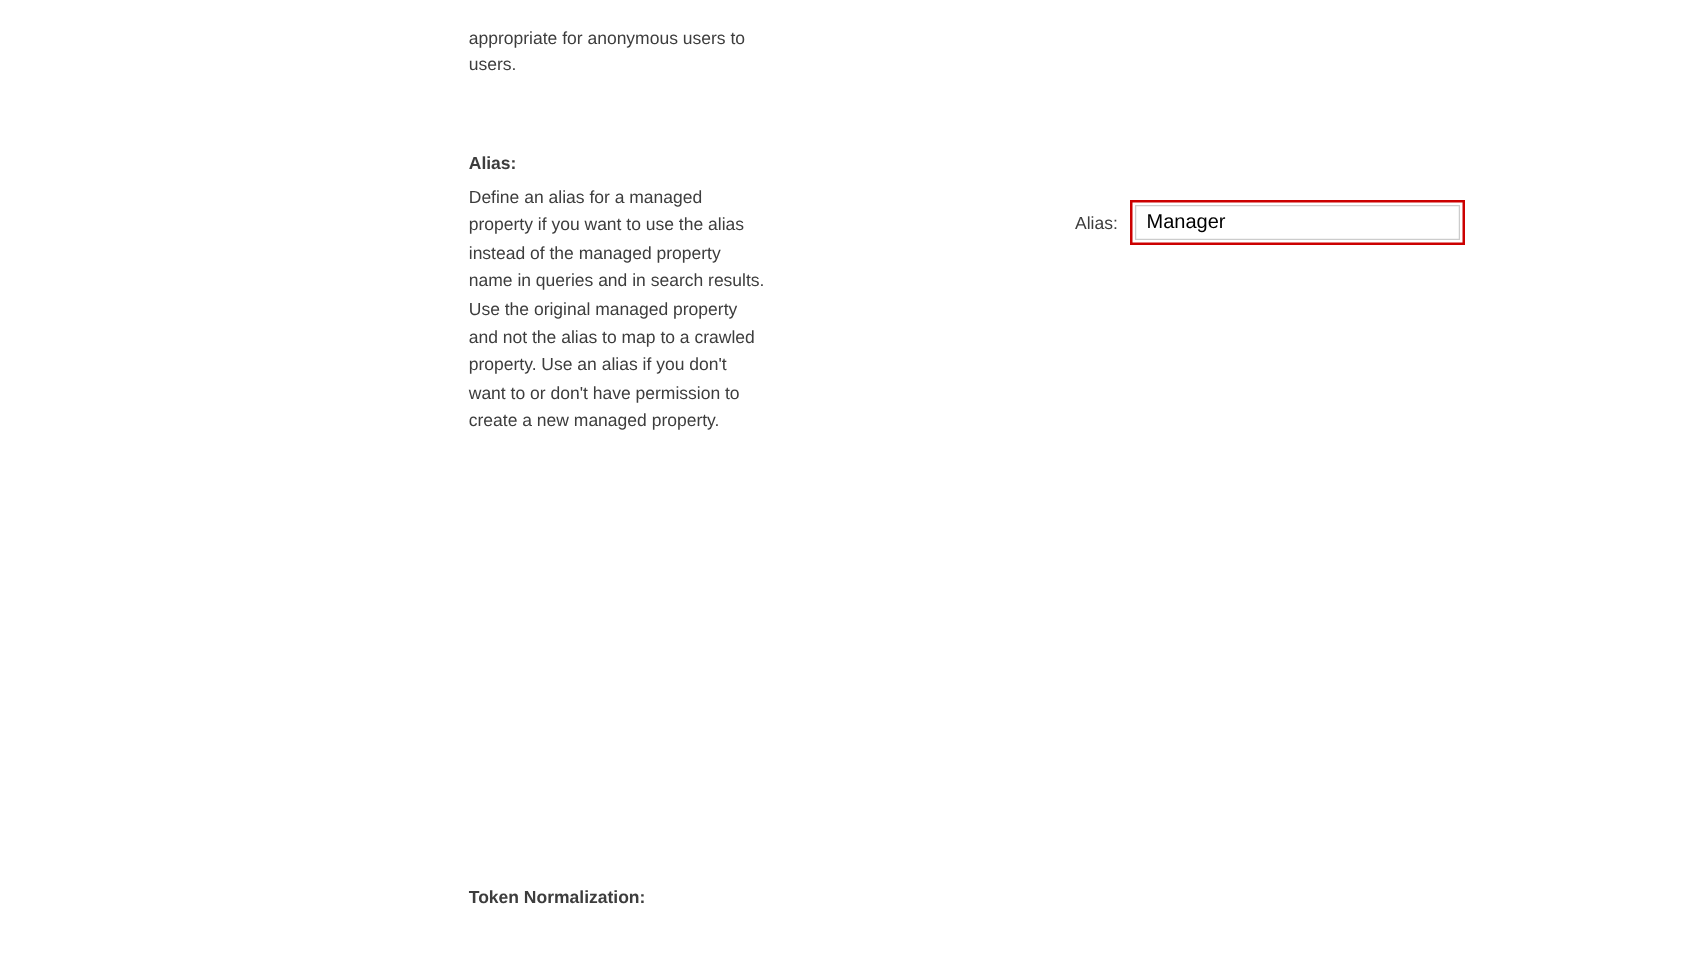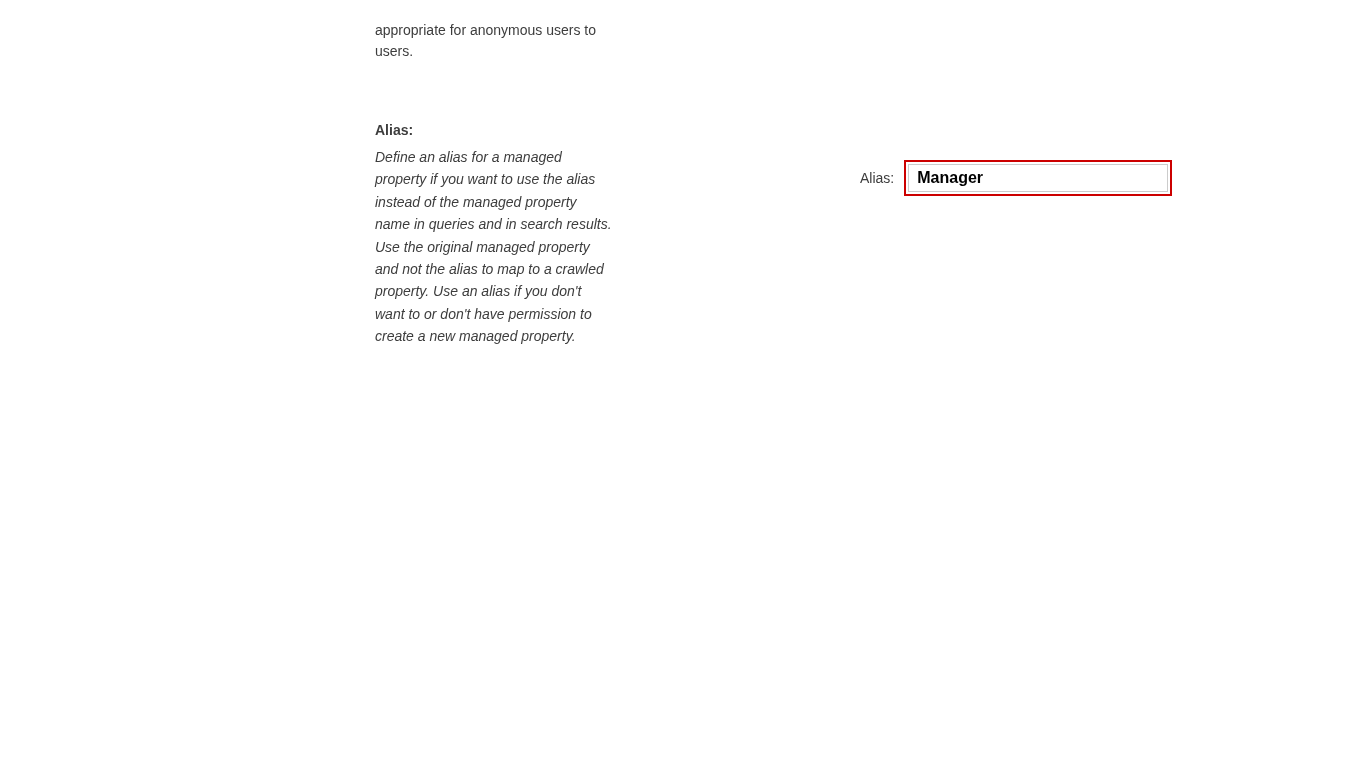--- a/index.html
+++ b/index.html
@@ -63,21 +63,20 @@
       font-size: 14px;
       color: #3d3d3d;
       font-weight: 600;
       margin-bottom: 8px;
     }
 
     .section-description {
       font-size: 14px;
       color: #3d3d3d;
       line-height: 1.6;
-      font-style: italic;
     }
 
     .token-label {
       font-size: 14px;
       color: #3d3d3d;
       font-weight: 600;
     }
 
     
     .alias-row {
@@ -96,21 +95,21 @@
 
     .alias-input-wrapper {
       border: 2px solid #cc0000;
       padding: 2px;
     }
 
     .alias-input {
       border: 1px solid #cccccc;
       padding: 4px 8px;
       font-size: 16px;
-      font-weight: 700;
+      font-weight: 400;
       color: #000000;
       width: 260px;
       outline: none;
       font-family: "Segoe UI", Arial, sans-serif;
     }
 
     .token-normalization-row {
       display: flex;
       align-items: center;
       margin-top: auto;
@@ -171,20 +170,23 @@
           Use the original managed property<br>
           and not the alias to map to a crawled<br>
           property. Use an alias if you don't<br>
           want to or don't have permission to<br>
           create a new managed property.
         </div>
       </div>
 
       <div class="spacer"></div>
 
+      <div class="bottom-section-left">
+        <div class="token-label">Token Normalization:</div>
+      </div>
 
     </div>
 
     <div class="right-column">
       <div class="right-content">
 
         <div class="alias-row">
           <span class="alias-field-label">Alias:</span>
           <div class="alias-input-wrapper">
             <input type="text" class="alias-input" value="Manager" style="">

